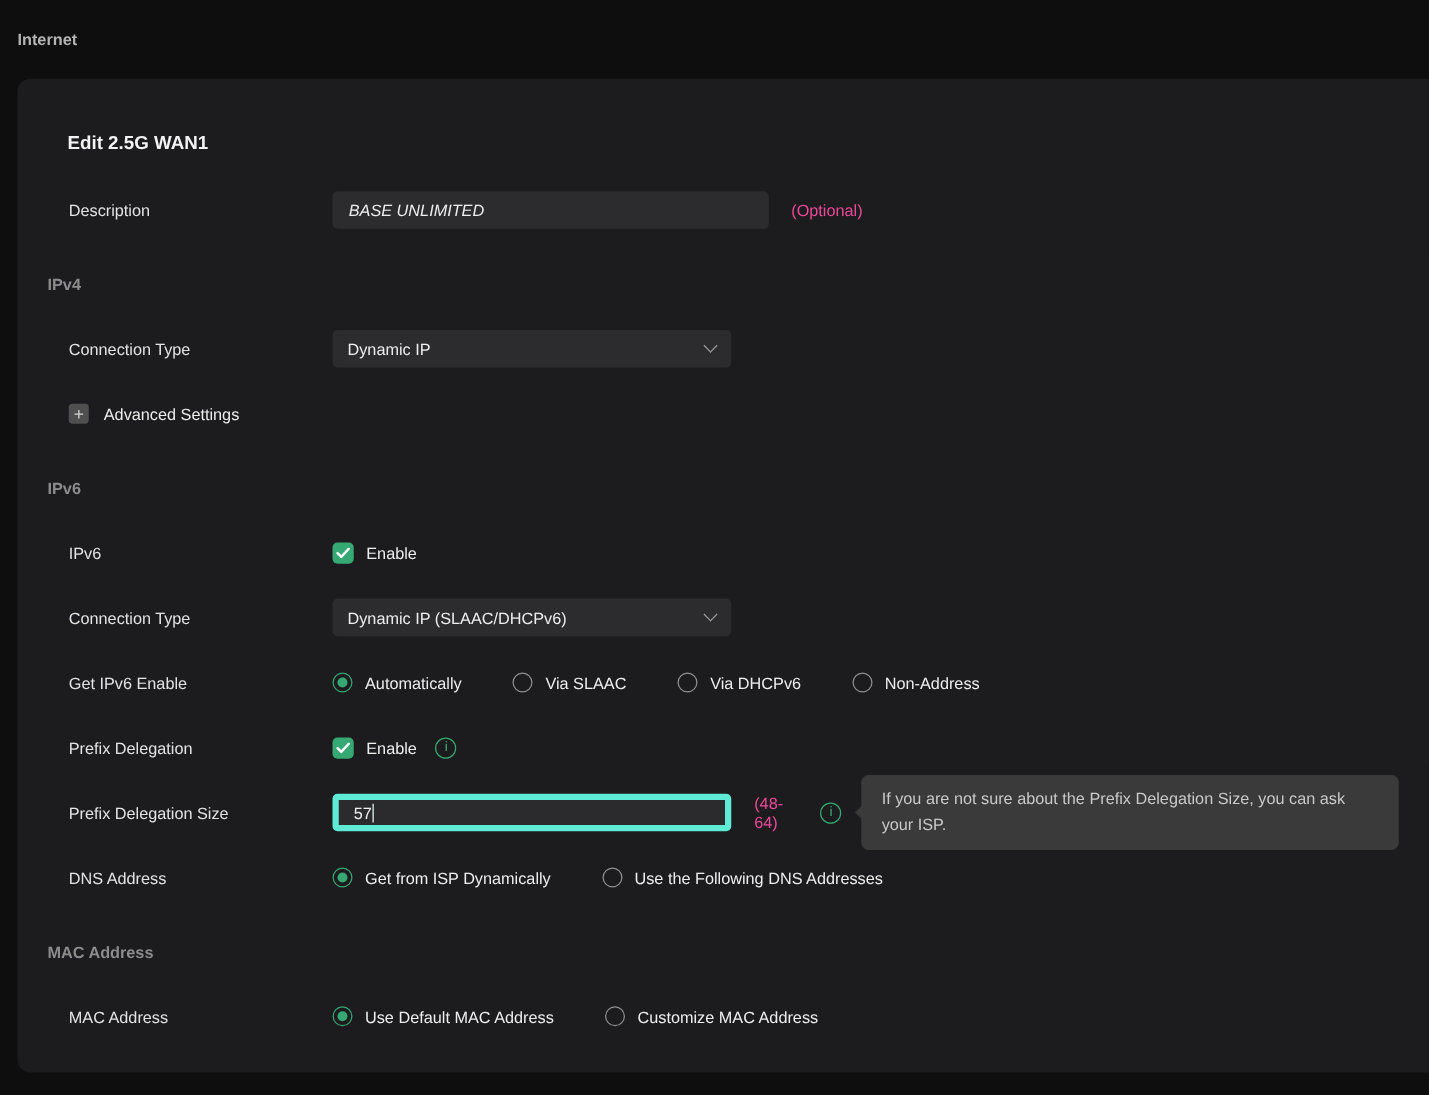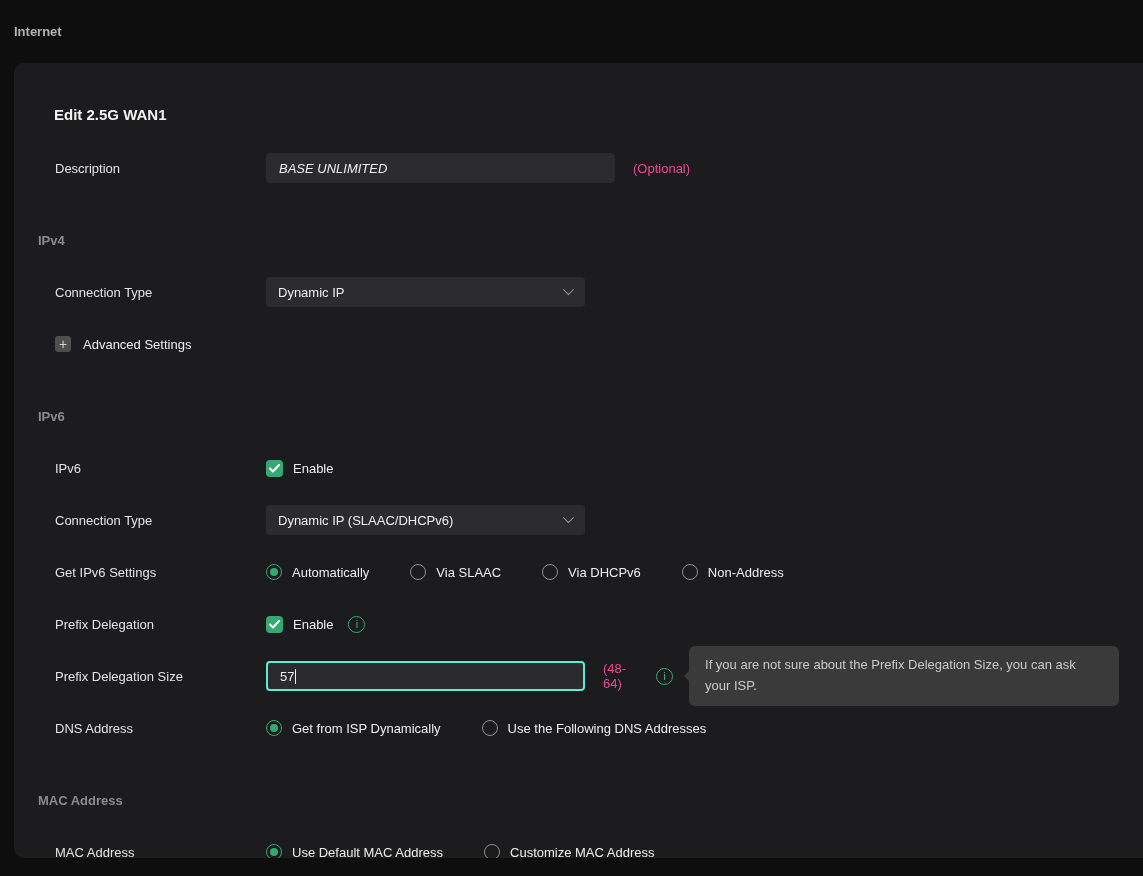--- a/index.html
+++ b/index.html
@@ -39,21 +39,21 @@
     align-items:center;
     height:30px;
     margin-top:22px;
     margin-left:17px;
   }
   .row.first { margin-top:30px; }
   .section-title {
     display:flex;
     align-items:center;
     height:30px;
-    margin-top:42px;
+    margin-top:29px;
     font-size:13px;
     font-weight:bold;
     color:#8c8c8c;
   }
   .field-label {
     width:211px;
     flex:0 0 211px;
     font-size:13px;
     color:#e3e3e3;
   }
@@ -161,21 +161,21 @@
     font-size:11px;
     line-height:11px;
     margin-left:15px;
     cursor:pointer;
     flex:0 0 17px;
   }
   .input-focused {
     width:349px;
     height:30px;
     background:#2b2b2d;
-    border:2px solid #5eead4;
+    border:5px solid #5eead4;
     border-radius:4px;
     display:flex;
     align-items:center;
     padding:0 12px;
     font-size:13px;
     color:#ededed;
     cursor:text;
   }
   .caret {
     display:inline-block;
@@ -250,21 +250,21 @@
 
   <div class="row">
     <div class="field-label">Connection Type</div>
     <div class="select">
       <span class="select-value">Dynamic IP (SLAAC/DHCPv6)</span>
       <span class="chevron"></span>
     </div>
   </div>
 
   <div class="row">
-    <div class="field-label">Get IPv6 Settings</div>
+    <div class="field-label">Get IPv6 Enable</div>
     <label class="radio-opt selected">
       <span class="radio"></span>
       <span class="radio-label">Automatically</span>
     </label>
     <label class="radio-opt">
       <span class="radio"></span>
       <span class="radio-label">Via SLAAC</span>
     </label>
     <label class="radio-opt">
       <span class="radio"></span>

